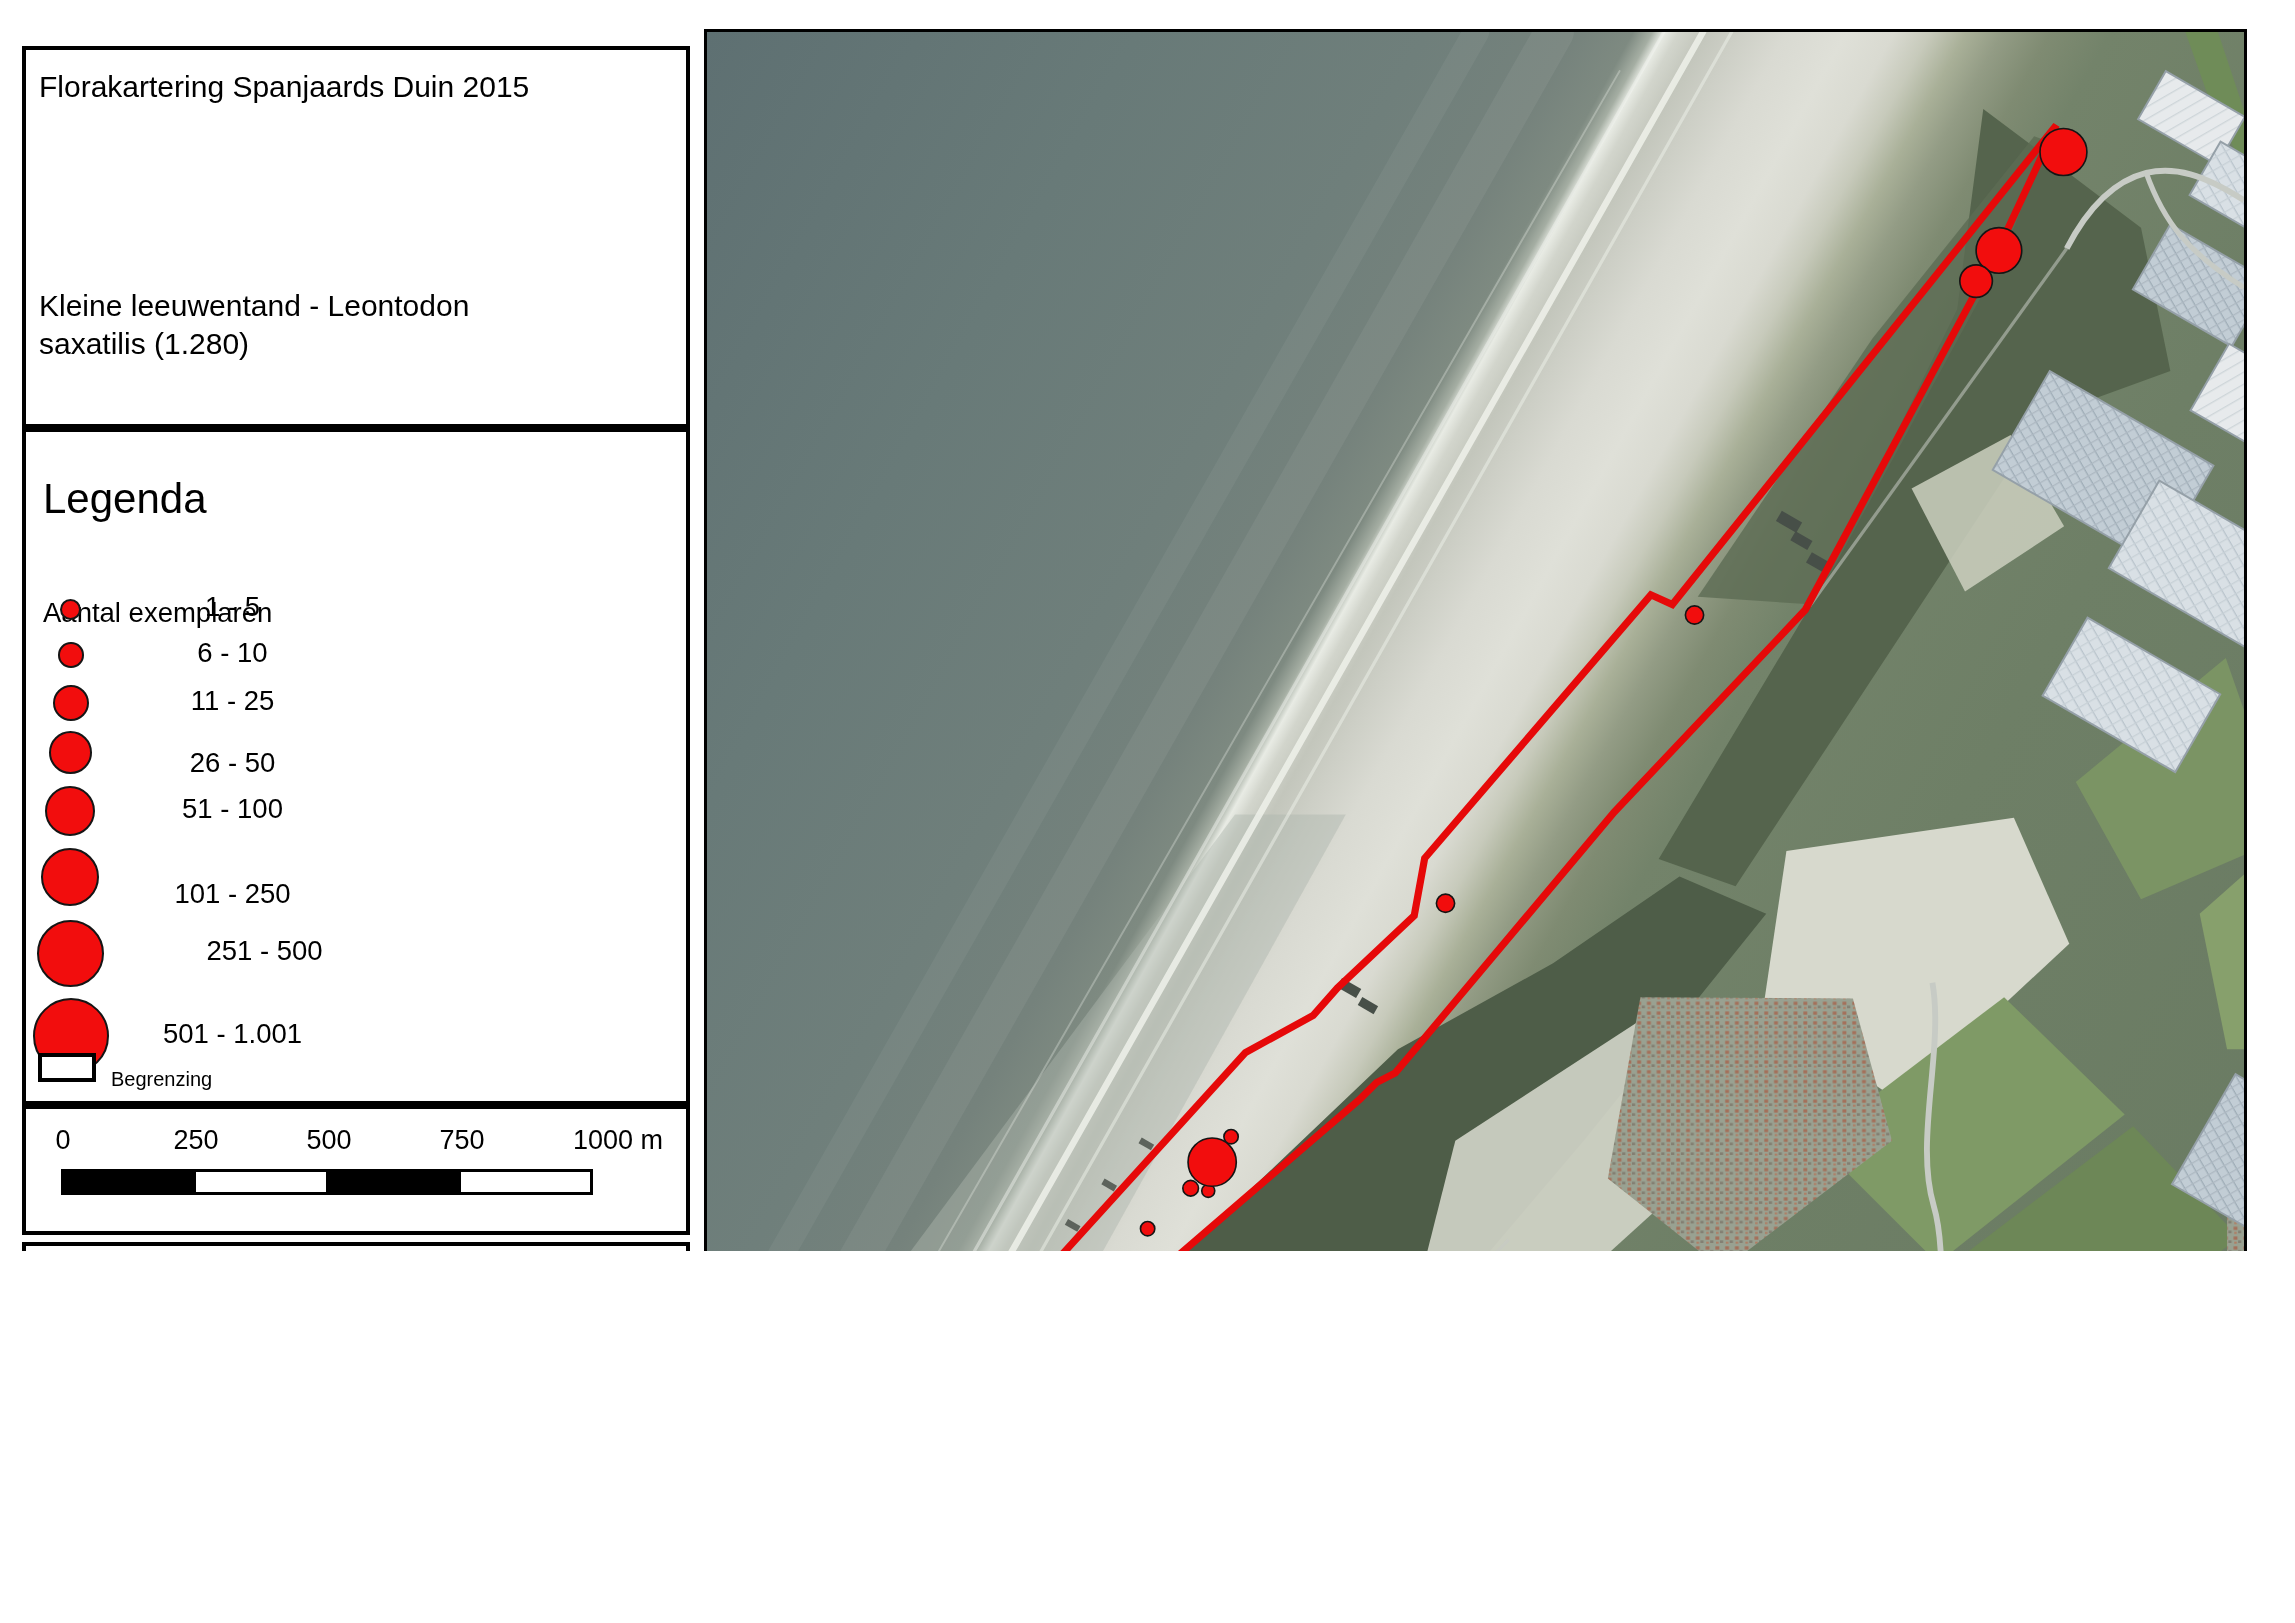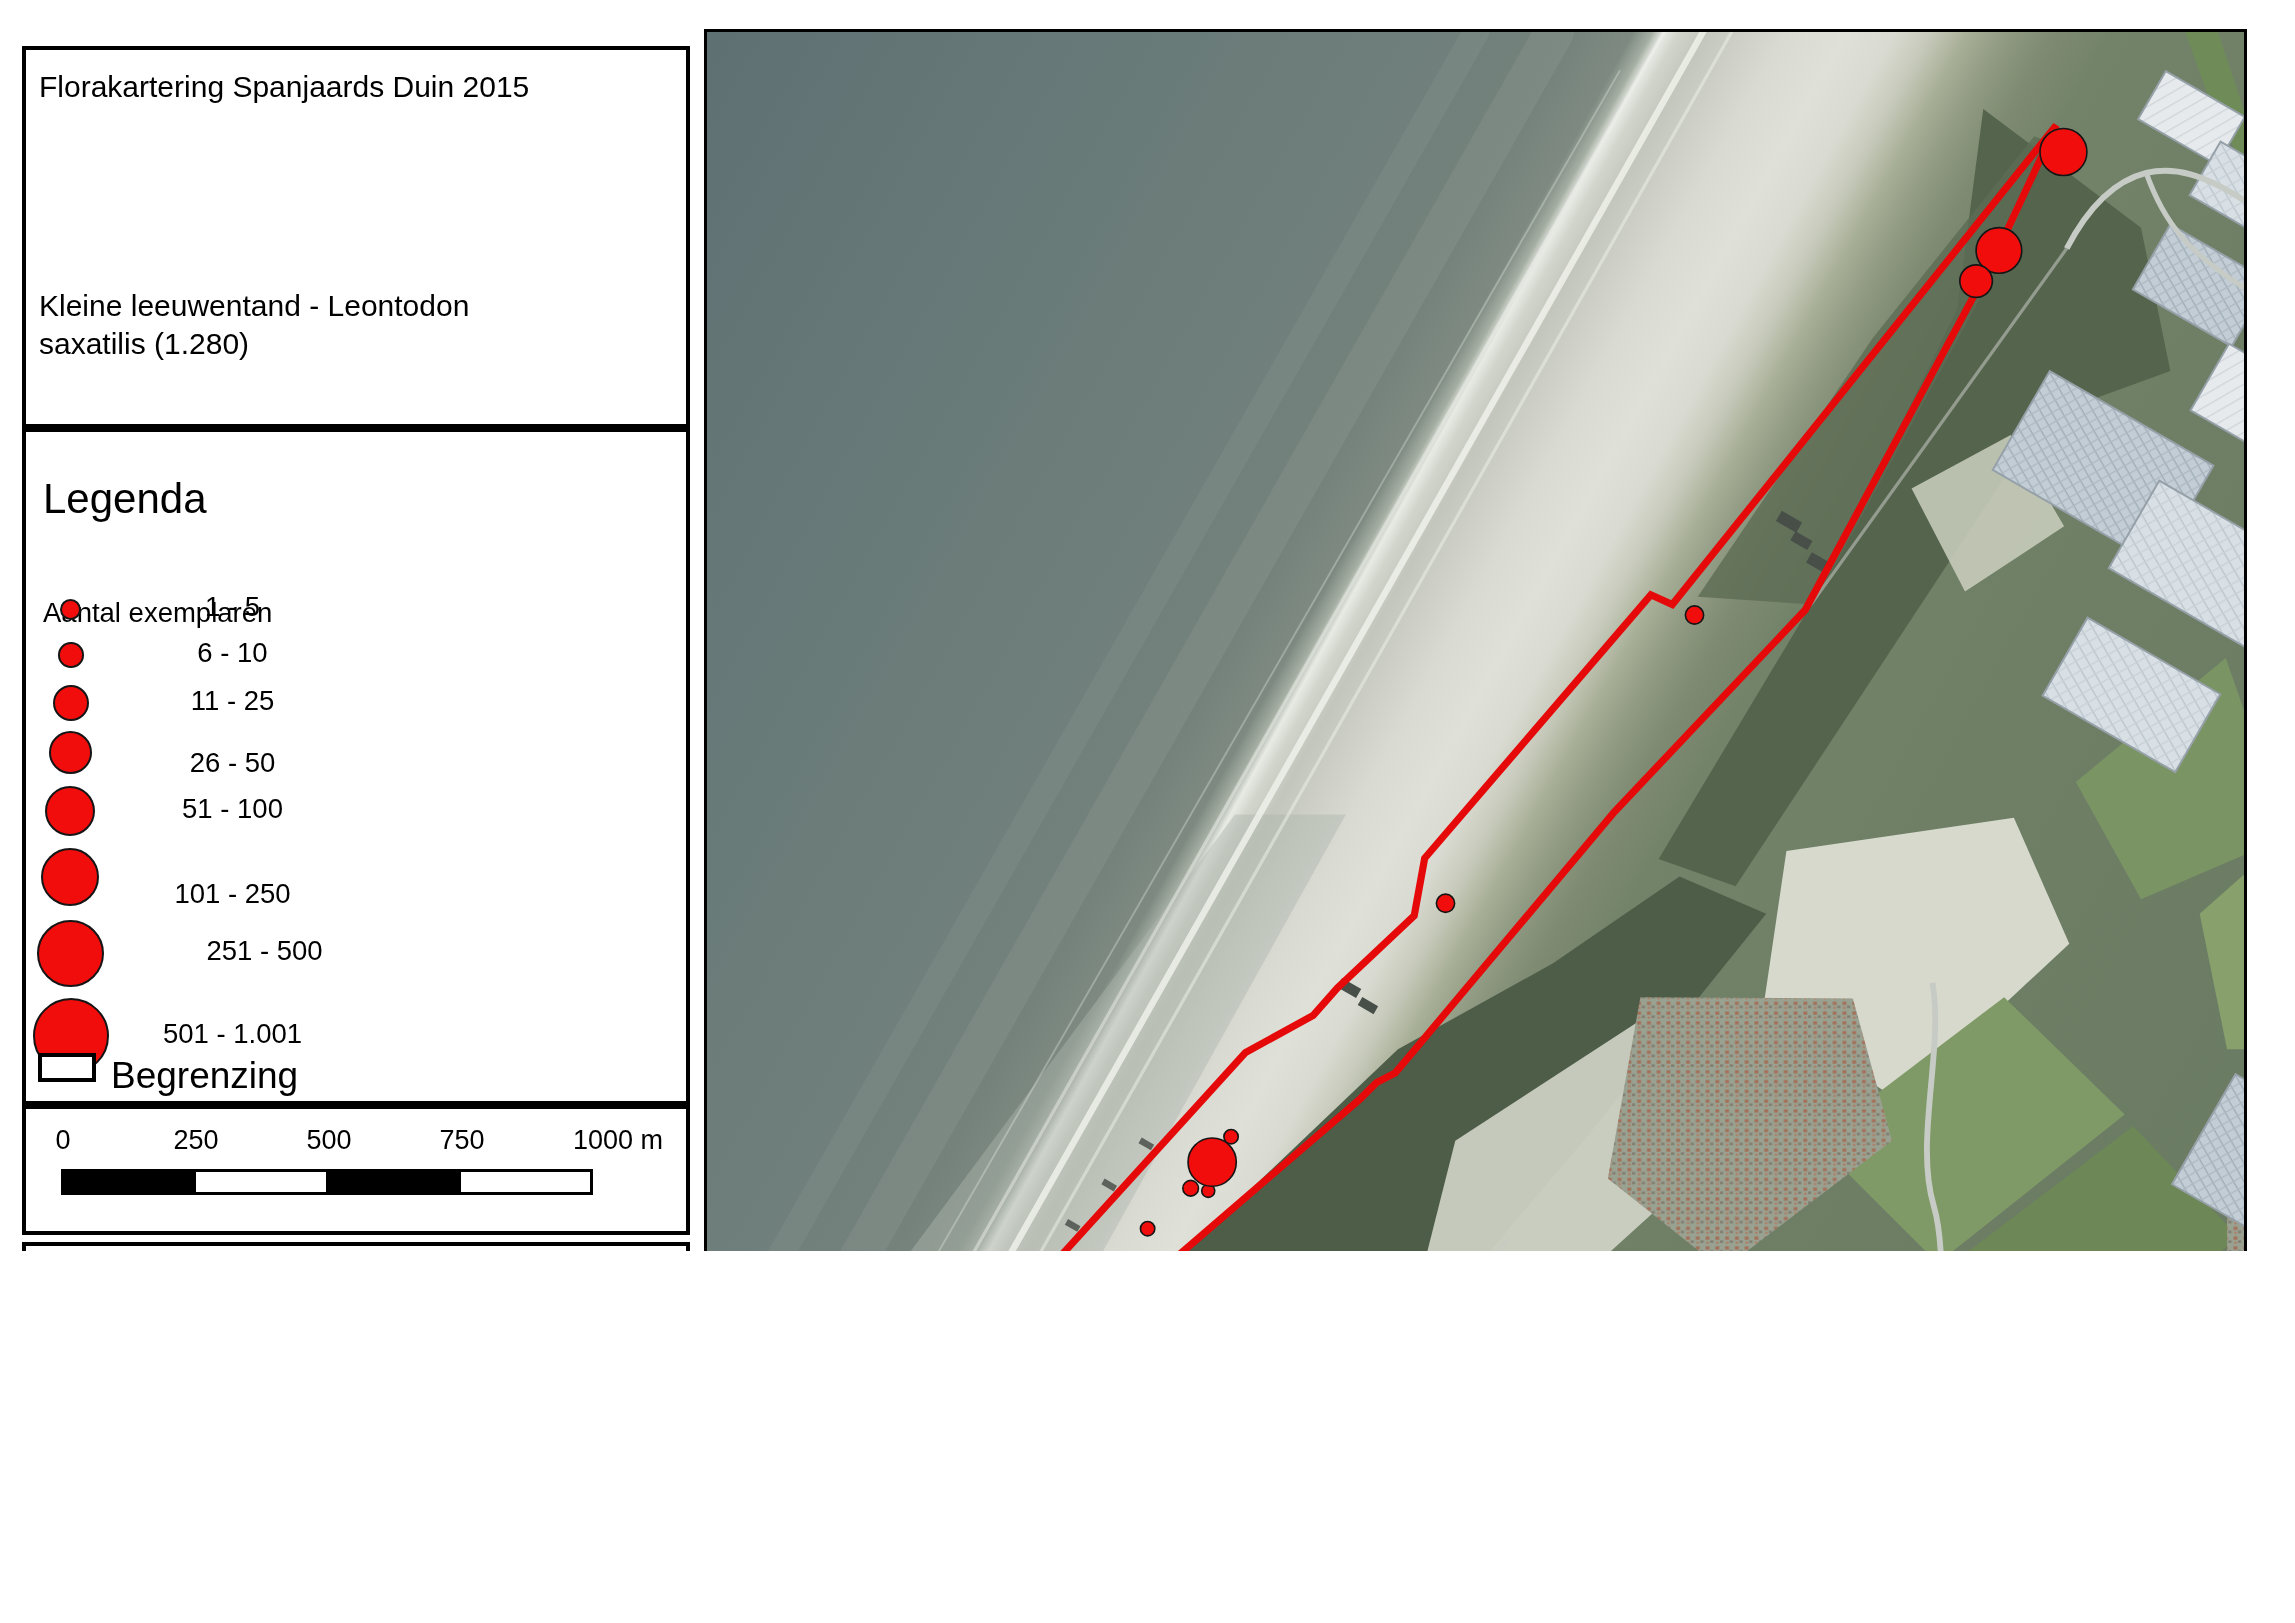--- a/index.html
+++ b/index.html
@@ -10,21 +10,21 @@
   #title-box{top:46px;height:382px;}
   .title-line{position:absolute;left:13px;font-size:30px;line-height:38px;white-space:pre;}
   #legend-box{top:428px;height:677px;}
   #legend-title{position:absolute;left:17px;top:43px;font-size:42px;}
   #legend-subtitle{position:absolute;left:17px;top:165px;font-size:27.5px;}
   .leg-row{position:absolute;left:0;width:100%;}
   .leg-dot{position:absolute;background:#f20d0d;border:2px solid #151515;border-radius:50%;}
   .leg-label{position:absolute;left:79px;width:255px;text-align:center;font-size:27.5px;}
   #boundary-swatch{position:absolute;left:12.4px;top:621px;width:58px;height:29px;
          border:4.6px solid #000;box-sizing:border-box;background:#fff;}
-  #boundary-label{position:absolute;left:85px;top:623px;font-size:37px;}
+  #boundary-label{position:absolute;left:85px;top:636px;font-size:20px;}
   #scale-box{top:1105px;height:130px;}
   .scale-num{position:absolute;top:15.7px;font-size:27px;transform:translateX(-50%);white-space:pre;}
   #scalebar{position:absolute;left:35px;top:60px;width:532px;height:26px;
          border:3.3px solid #000;box-sizing:border-box;display:flex;}
   .seg{flex:1 1 0;height:100%;}
   .seg.b{background:#000;}
   .seg.w{background:#fff;border-left:3.3px solid #000;box-sizing:border-box;}
   .seg.b2{background:#000;border-left:3.3px solid #000;box-sizing:border-box;}
   #logo-box{top:1242px;height:347px;}
   #logo-text{position:absolute;left:230px;top:128px;font-size:88px;letter-spacing:-2.6px;}

